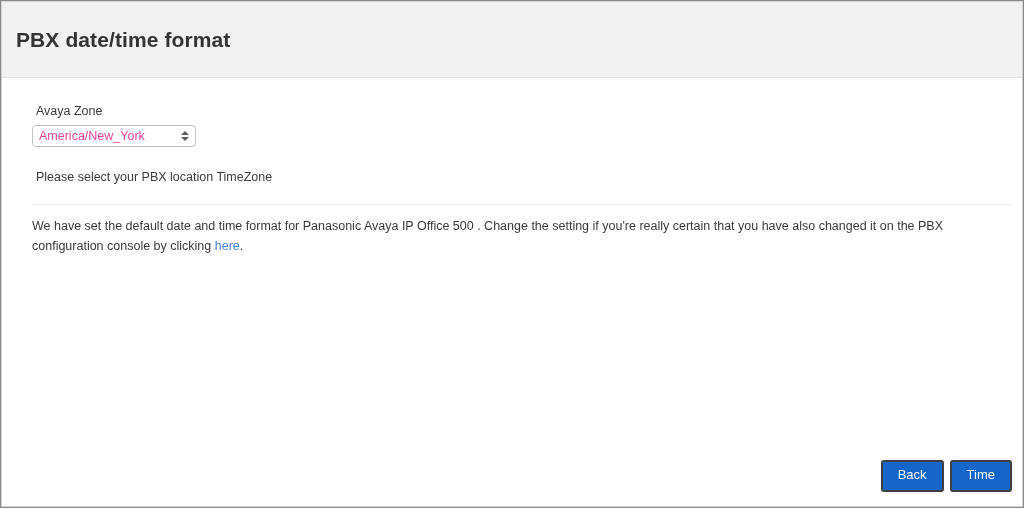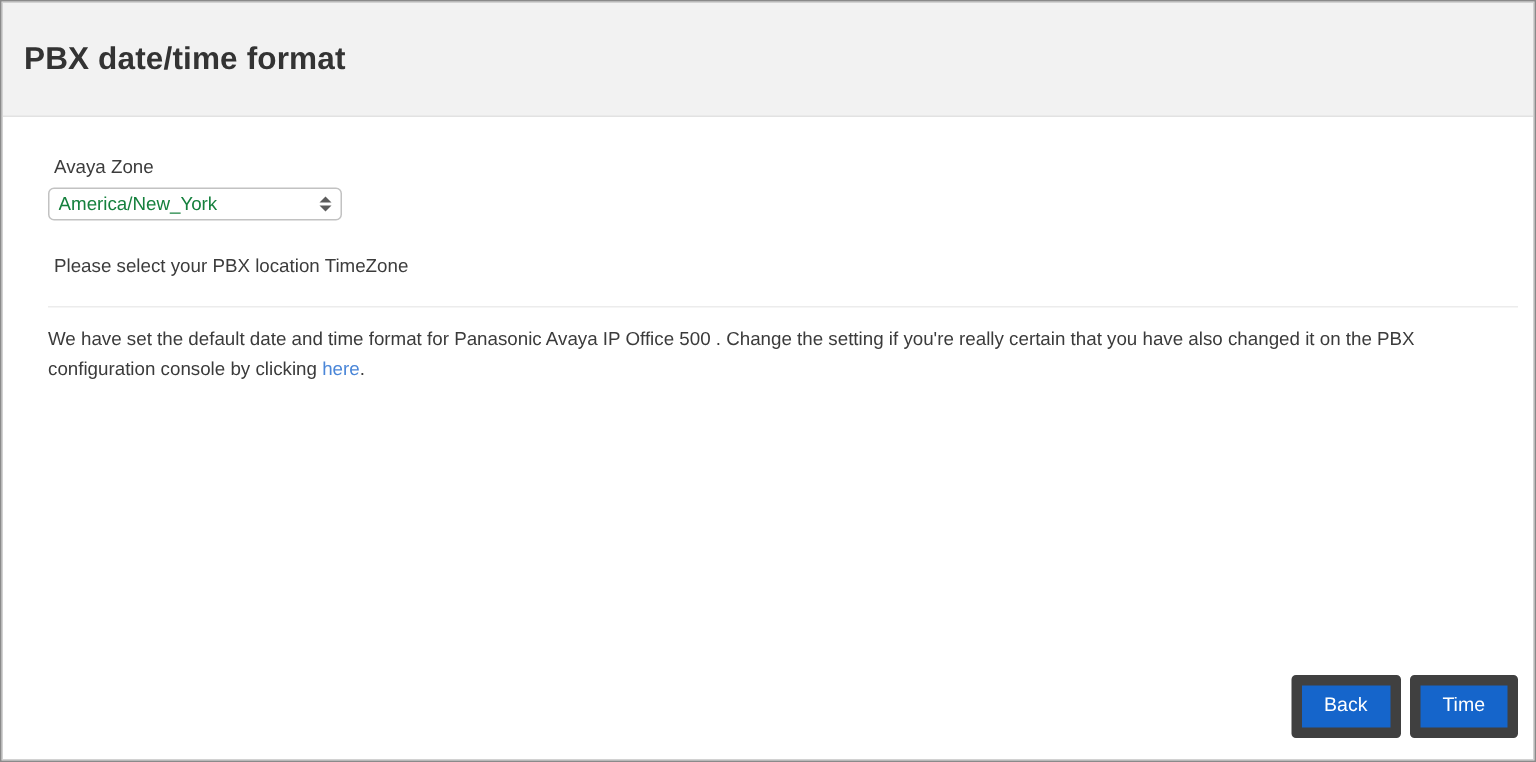--- a/index.html
+++ b/index.html
@@ -88,27 +88,27 @@
     line-height: 1.2;
   }
   .select-wrap {
     position: relative;
     display: inline-block;
   }
   select.tz-select {
     -webkit-appearance: none;
     -moz-appearance: none;
     appearance: none;
-    width: 196px;
+    width: 164px;
     height: 22px;
     box-sizing: border-box;
     padding: 1px 22px 2px 6px;
     font-family: "Liberation Sans", sans-serif;
     font-size: 12.5px;
-    color: #15803d;
+    color: #ec4899;
     background: #ffffff;
     border: 1px solid #c2c2c2;
     border-radius: 4px;
     line-height: 18px;
     outline: none;
   }
   .select-arrows {
     position: absolute;
     right: 7px;
     top: 50%;
@@ -165,21 +165,21 @@
     right: 10px;
     bottom: 14px;
     display: flex;
     gap: 6px;
   }
   .btn {
     font-family: "Liberation Sans", sans-serif;
     font-size: 13px;
     color: #ffffff;
     background: #1565cb;
-    border: 7px solid #404040;
+    border: 2px solid #404040;
     border-radius: 3px;
     padding: 6px 15px 7px;
     line-height: 1.15;
     cursor: pointer;
     min-width: 48px;
     text-align: center;
   }
 </style>
 </head>
 <body>

